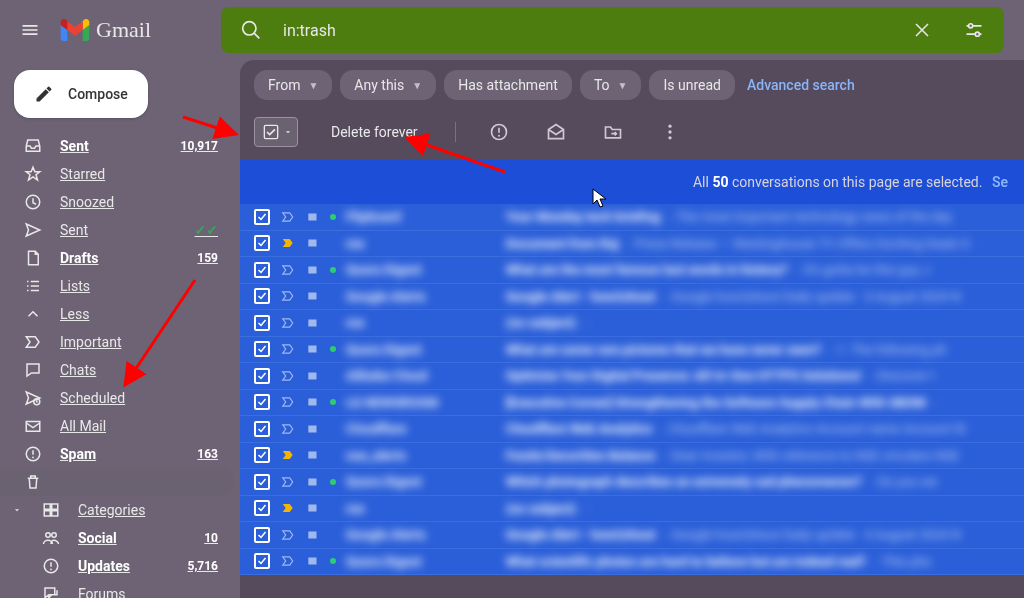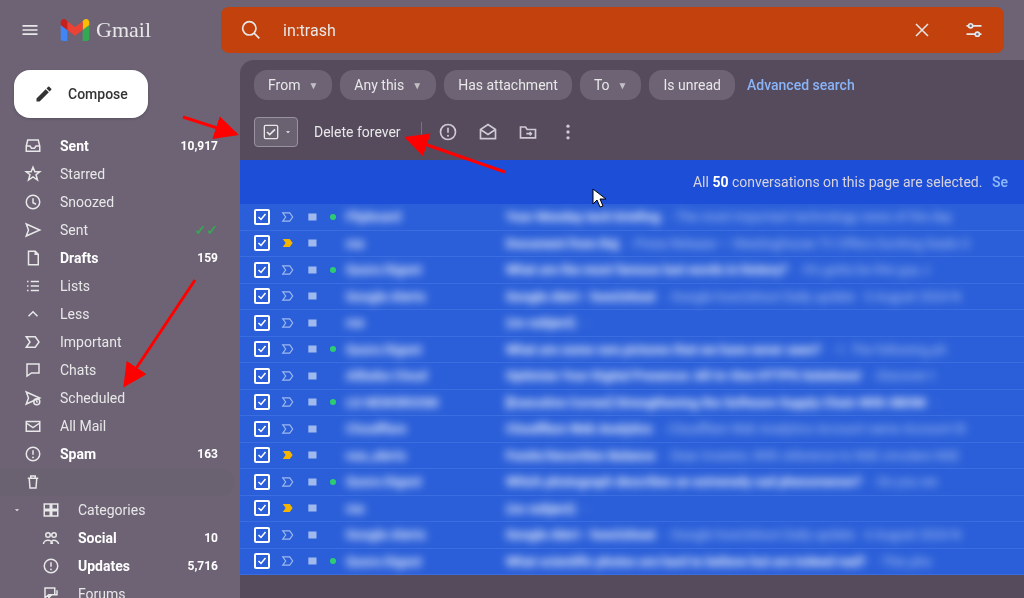--- a/index.html
+++ b/index.html
@@ -2,45 +2,45 @@
 <html><head>
 <meta charset="utf-8">
 <style>
 * { box-sizing: border-box; margin: 0; padding: 0; font-family: 'Google Sans', Roboto, Arial, sans-serif; }
 body { background: #6d6375; color: #e8e8e8; overflow: hidden; width: 1024px; height: 598px; position: relative; }
 
 .header { display: flex; align-items: center; height: 60px; padding: 0 10px; gap: 10px; }
 .hamburger { width: 40px; height: 40px; display: flex; align-items: center; justify-content: center; cursor: pointer; border-radius: 50%; }
 .logo-wrap { display: flex; align-items: center; gap: 6px; }
 .logo-text { font-size: 22px; color: #e8e8e8; font-weight: 400; font-family: Liberation Serif, serif; }
-.search-bar { flex: 1; margin-left: 60px; margin-right: 10px; height: 46px; background: #c2410c; border-radius: 8px; display: flex; align-items: center; padding: 0 10px; gap: 12px; }
+.search-bar { flex: 1; margin-left: 60px; margin-right: 10px; height: 46px; background: #4d7c0f; border-radius: 8px; display: flex; align-items: center; padding: 0 10px; gap: 12px; }
 .search-input { flex: 1; background: transparent; border: none; outline: none; color: #e8e8e8; font-size: 16px; }
 .search-input::placeholder { color: #e8e8e8; }
 .icon-btn { width: 40px; height: 40px; display: flex; align-items: center; justify-content: center; cursor: pointer; border-radius: 50%; color: #e8e8e8; }
 
 .main { display: flex; height: calc(100% - 60px); }
-.sidebar { width: 240px; padding: 6px 0; overflow-y: auto; }
+.sidebar { width: 240px; padding: 6px 0; overflow-y: auto; text-decoration: underline; }
 .compose-btn { margin: 4px 0 14px 14px; background: #fff; color: #333; border-radius: 16px; padding: 14px 20px; display: inline-flex; align-items: center; gap: 14px; font-size: 14px; font-weight: 500; cursor: pointer; box-shadow: 0 1px 3px rgba(0,0,0,.2); }
 
 .nav-item { display: flex; align-items: center; height: 28px; padding: 0 16px 0 24px; gap: 18px; cursor: pointer; border-radius: 0 14px 14px 0; font-size: 14px; color: #e8e8e8; margin-right: 6px; }
 .nav-item.active { background: #6a6171; font-weight: 600; color: #fff; }
 .nav-item.bold { font-weight: 700; color: #fff; }
 .nav-item .nav-icon { width: 18px; display: flex; justify-content: center; }
 .nav-item .nav-label { flex: 1; }
 .nav-item .nav-count { font-size: 12px; }
 .nav-sub { padding-left: 42px; }
 .nav-group-toggle { width: 14px; display:flex; justify-content:center; margin-left:-14px; margin-right:0px; }
 
 .content { flex: 1; background: #554b5d; display: flex; flex-direction: column; border-top-left-radius: 14px; overflow: hidden; }
 .filter-bar { display: flex; gap: 8px; padding: 10px 14px; align-items: center; }
 .chip { background: #6d6375; color: #e8e8e8; padding: 7px 14px; border-radius: 13px; font-size: 14px; display: flex; align-items: center; gap: 8px; cursor: pointer; }
 .chip .caret { font-size: 10px; opacity: .7; }
 .adv-link { color: #8ab4f8; font-size: 14px; margin-left: 4px; cursor: pointer; font-weight: 500; }
 
-.toolbar { display: flex; align-items: center; gap: 4px; padding: 4px 14px 10px 14px; }
+.toolbar { display: flex; align-items: center; gap: 21px; padding: 4px 14px 10px 14px; }
 .sel-box { border: 1px solid #9a92a1; border-radius: 4px; padding: 6px 4px 6px 8px; display: flex; align-items: center; gap: 4px; cursor: pointer; background: #6a6171; }
 .tb-btn { padding: 6px 12px; color: #e8e8e8; font-size: 14px; cursor: pointer; border-radius: 4px; }
 .tb-icon { width: 36px; height: 36px; display: flex; align-items: center; justify-content: center; cursor: pointer; color: #cfc9d4; }
 .tb-sep { width: 1px; height: 20px; background: #7a7181; margin: 0 4px; }
 
 .selection-banner { background: #1d4ed8; color: #d7d3dc; padding: 14px 16px; font-size: 14px; text-align: right; white-space: nowrap; overflow: hidden; }
 .selection-banner strong { color: #fff; font-weight: 700; }
 .selection-banner .link { color: #8ab4f8; margin-left: 6px; cursor: pointer; font-weight: 600; }
 
 .mail-list { flex: 1; overflow: hidden; }

